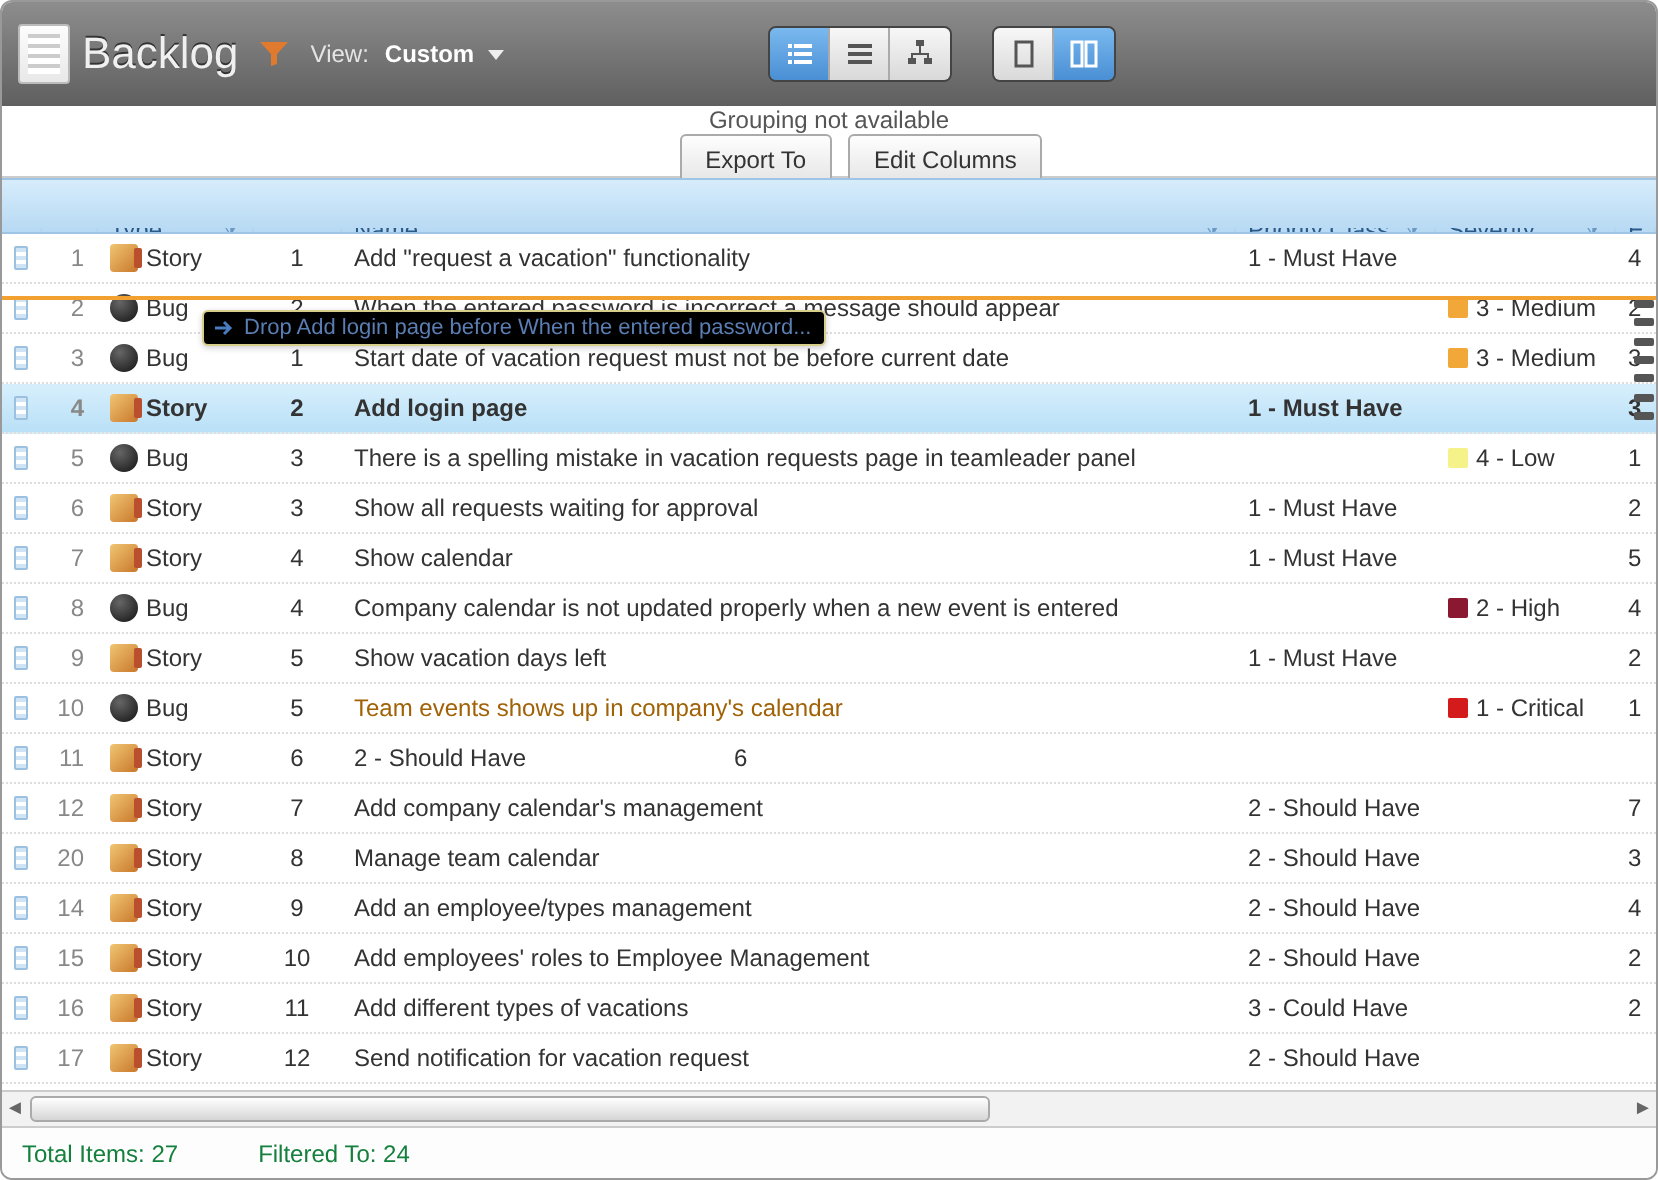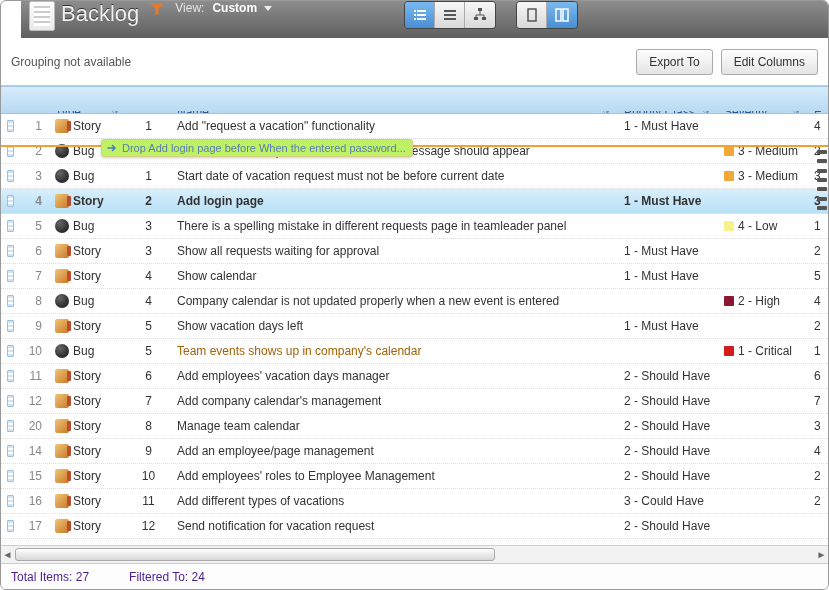--- a/index.html
+++ b/index.html
@@ -16,28 +16,27 @@
     width: 829px;
     height: 590px;
     border: 1px solid #999;
     border-radius: 6px;
     overflow: hidden;
     display: flex;
     flex-direction: column;
   }
   
   .toolbar {
-    height: 37px;
+    height: 52px;
     background: linear-gradient(#8d8d8d, #5f5f5f);
     display: flex;
-    align-items: flex-start;
+    align-items: center;
     padding: 0 8px;
     gap: 6px;
     color: #eee;
-    margin-left: 20px;
   }
   .toolbar .list-icon {
     width: 26px; height: 30px;
     background: linear-gradient(#fdfdfd,#e8e8e8);
     border: 1px solid #bbb;
     border-radius: 2px;
     position: relative;
   }
   .toolbar .list-icon::before {
     content: "";
@@ -89,26 +88,27 @@
     display:flex; align-items:center;
     padding: 0 10px;
     color:#888;
   }
   .search-box input {
     border:none; background:transparent; outline:none;
     font-size:12px; color:#555; margin-left:6px; width:100%;
   }
   
   .subbar {
-    height: 48px;
+    height: 36px;
     border-bottom: 1px solid #ccc;
     display:flex; align-items:center; justify-content:space-between;
     padding: 0 10px;
     color:#555;
     background:#fff;
+    flex-direction:column;
   }
   .subbar .right-btns { display:flex; gap:8px;padding-left:32px; }
   .ui-btn {
     height:26px; padding:0 12px;
     border:1px solid #aaa; border-radius:3px;
     background: linear-gradient(#fefefe,#e4e4e4);
     cursor:pointer; font-size:12px; color:#333;
     display:flex; align-items:center;
   }
   
@@ -186,22 +186,22 @@
     position:relative;
   }
   .sev-swatch {
     display:inline-block; width:10px; height:10px; margin-right:4px;
     vertical-align:middle; border-radius:1px;
   }
   .red-text { color:#a16207; }
   
   .drag-tooltip {
     position:absolute;
-    left: 100px; top: 25px;
-    background:#bef264;
+    left: 100px; top: 38px;
+    background:#000000;
     border:1px solid #d6cf8a;
     border-radius:3px;
     padding: 2px 6px 2px 4px;
     color:#5a7db3;
     font-size:11px;
     display:flex; align-items:center; gap:4px;
     z-index:5;
     box-shadow:0 1px 3px rgba(0,0,0,.2);
   }
   .drag-line {
@@ -242,21 +242,21 @@
   .hscroll-arrow.left { left:0; }
   .hscroll-arrow.right { right:0; }
   
   .footer {
     height: 26px;
     border-top:1px solid #ccc;
     background:#fdfdfd;
     display:flex; align-items:center;
     padding: 0 10px;
     gap: 40px;
-    color:#4c1d95;
+    color:#15803d;
     flex-shrink:0;
   }
 </style>
 </head>
 <body>
 
 <div class="app">
 
   <div class="toolbar">
     <div class="list-icon"></div>
@@ -447,21 +447,21 @@
               <div class="handle-glyph"></div>
             </div>
             <div class="col col-rownum">5</div>
             <div class="col col-type">
               <span class="type-cell">
                 <span class="bug-glyph"></span>
                 <span>Bug</span>
               </span>
             </div>
             <div class="col col-id">3</div>
-            <div class="col col-name ">There is a spelling mistake in different requests page in teamleader panel</div>
+            <div class="col col-name ">There is a spelling mistake in vacation requests page in teamleader panel</div>
             <div class="col col-priority"></div>
             <div class="col col-severity"><span class="sev-swatch" style="background:#f6f28a"></span>4 - Low</div>
             <div class="col col-est">1</div>
           </div>
           <div class="row">
             <div class="col col-handle">
               <div class="handle-glyph"></div>
             </div>
             <div class="col col-rownum">6</div>
             <div class="col col-type">
@@ -549,21 +549,20 @@
               <div class="handle-glyph"></div>
             </div>
             <div class="col col-rownum">11</div>
             <div class="col col-type">
               <span class="type-cell">
                 <span class="story-glyph"></span>
                 <span>Story</span>
               </span>
             </div>
             <div class="col col-id">6</div>
-            <div class="col col-name ">Add employees' vacation days manager</div>
             <div class="col col-priority">2 - Should Have</div>
             <div class="col col-severity"></div>
             <div class="col col-est">6</div>
           </div>
           <div class="row">
             <div class="col col-handle">
               <div class="handle-glyph"></div>
             </div>
             <div class="col col-rownum">12</div>
             <div class="col col-type">
@@ -600,21 +599,21 @@
               <div class="handle-glyph"></div>
             </div>
             <div class="col col-rownum">14</div>
             <div class="col col-type">
               <span class="type-cell">
                 <span class="story-glyph"></span>
                 <span>Story</span>
               </span>
             </div>
             <div class="col col-id">9</div>
-            <div class="col col-name ">Add an employee/page management</div>
+            <div class="col col-name ">Add an employee/types management</div>
             <div class="col col-priority">2 - Should Have</div>
             <div class="col col-severity"></div>
             <div class="col col-est">4</div>
           </div>
           <div class="row">
             <div class="col col-handle">
               <div class="handle-glyph"></div>
             </div>
             <div class="col col-rownum">15</div>
             <div class="col col-type">

